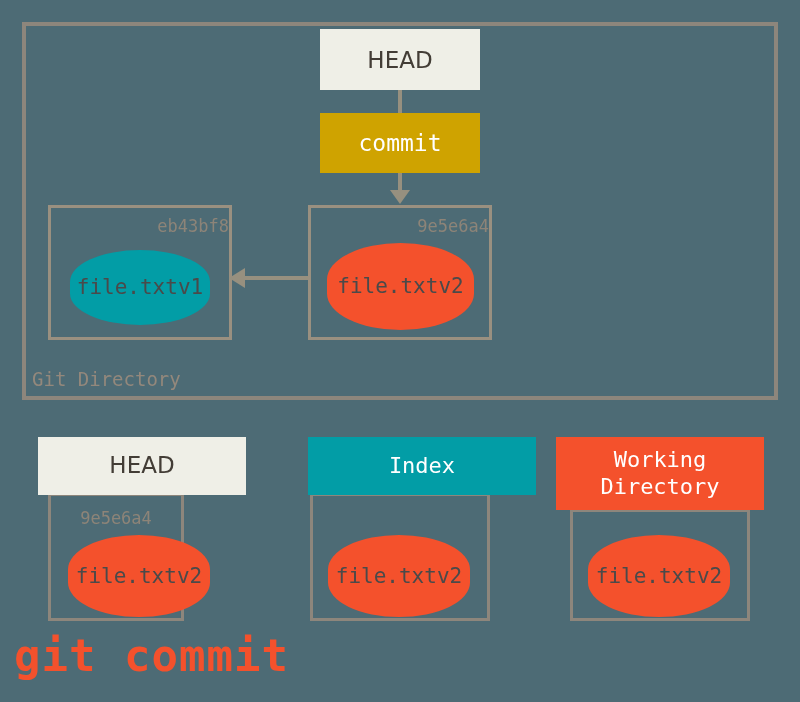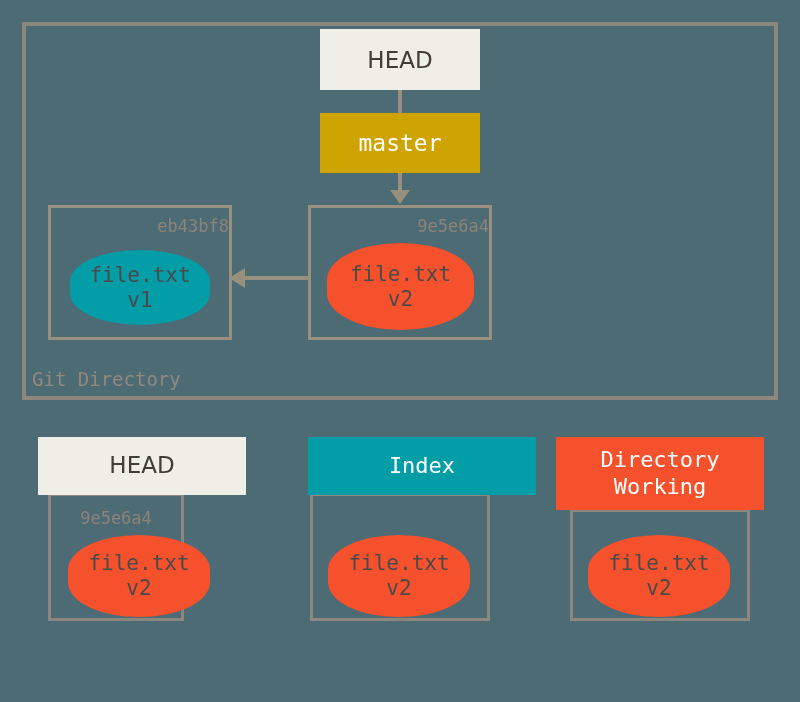--- a/index.html
+++ b/index.html
@@ -107,21 +107,21 @@
     right: 0;
     top: 8px;
     text-align: right;
     font-family: "DejaVu Sans Mono", monospace;
     font-size: 17px;
     color: #8d8478;
   }
   .blob {
     position: absolute;
     display: flex;
-    flex-direction: column;
+    flex-direction: row;
     align-items: center;
     justify-content: center;
     border-radius: 50% / 42%;
     font-family: "DejaVu Sans Mono", monospace;
     font-size: 21px;
     line-height: 1.18;
     color: #4a4a4a;
     text-align: left;
   }
   .blob.teal  { background: #029da6; }
@@ -175,21 +175,21 @@
   <div class="repo-box"></div>
   <div class="repo-label">Git Directory</div>
 
   <div class="head-top">
     <span>HEAD</span>
   </div>
 
   <div class="conn-line" style="left:398px; top:90px; width:4px; height:23px;"></div>
 
   <div class="master-box">
-    <span>master</span>
+    <span>commit</span>
   </div>
 
   <div class="conn-line" style="left:398px; top:173px; width:4px; height:21px;"></div>
   <div class="arrow-down-head" style="left:390px; top:190px;"></div>
 
   <div class="commit-box" style="left:48px; top:205px; width:184px; height:135px;">
     <div class="commit-hash">eb43bf8</div>
   </div>
   <div class="blob teal" style="left:70px; top:250px; width:140px; height:75px;">
     <span>file.txt</span>
@@ -223,22 +223,23 @@
     <span>Index</span>
   </div>
   <div class="blob orange" style="left:328px; top:535px; width:142px; height:82px;">
     <span>file.txt</span>
     <span>v2</span>
   </div>
 
   <div class="panel-body" style="left:570px; top:509px; width:180px; height:112px;"></div>
   <div class="panel-header orange" style="left:556px; top:437px; width:208px; height:73px;
               flex-direction:column;">
+    <span>Working</span>
     <span>Directory</span>
-    <span>Working</span>
   </div>
   <div class="blob orange" style="left:588px; top:535px; width:142px; height:82px;">
     <span>file.txt</span>
     <span>v2</span>
   </div>
 
+  <div class="caption">git commit</div>
 
 </div>
 
 </body></html>

